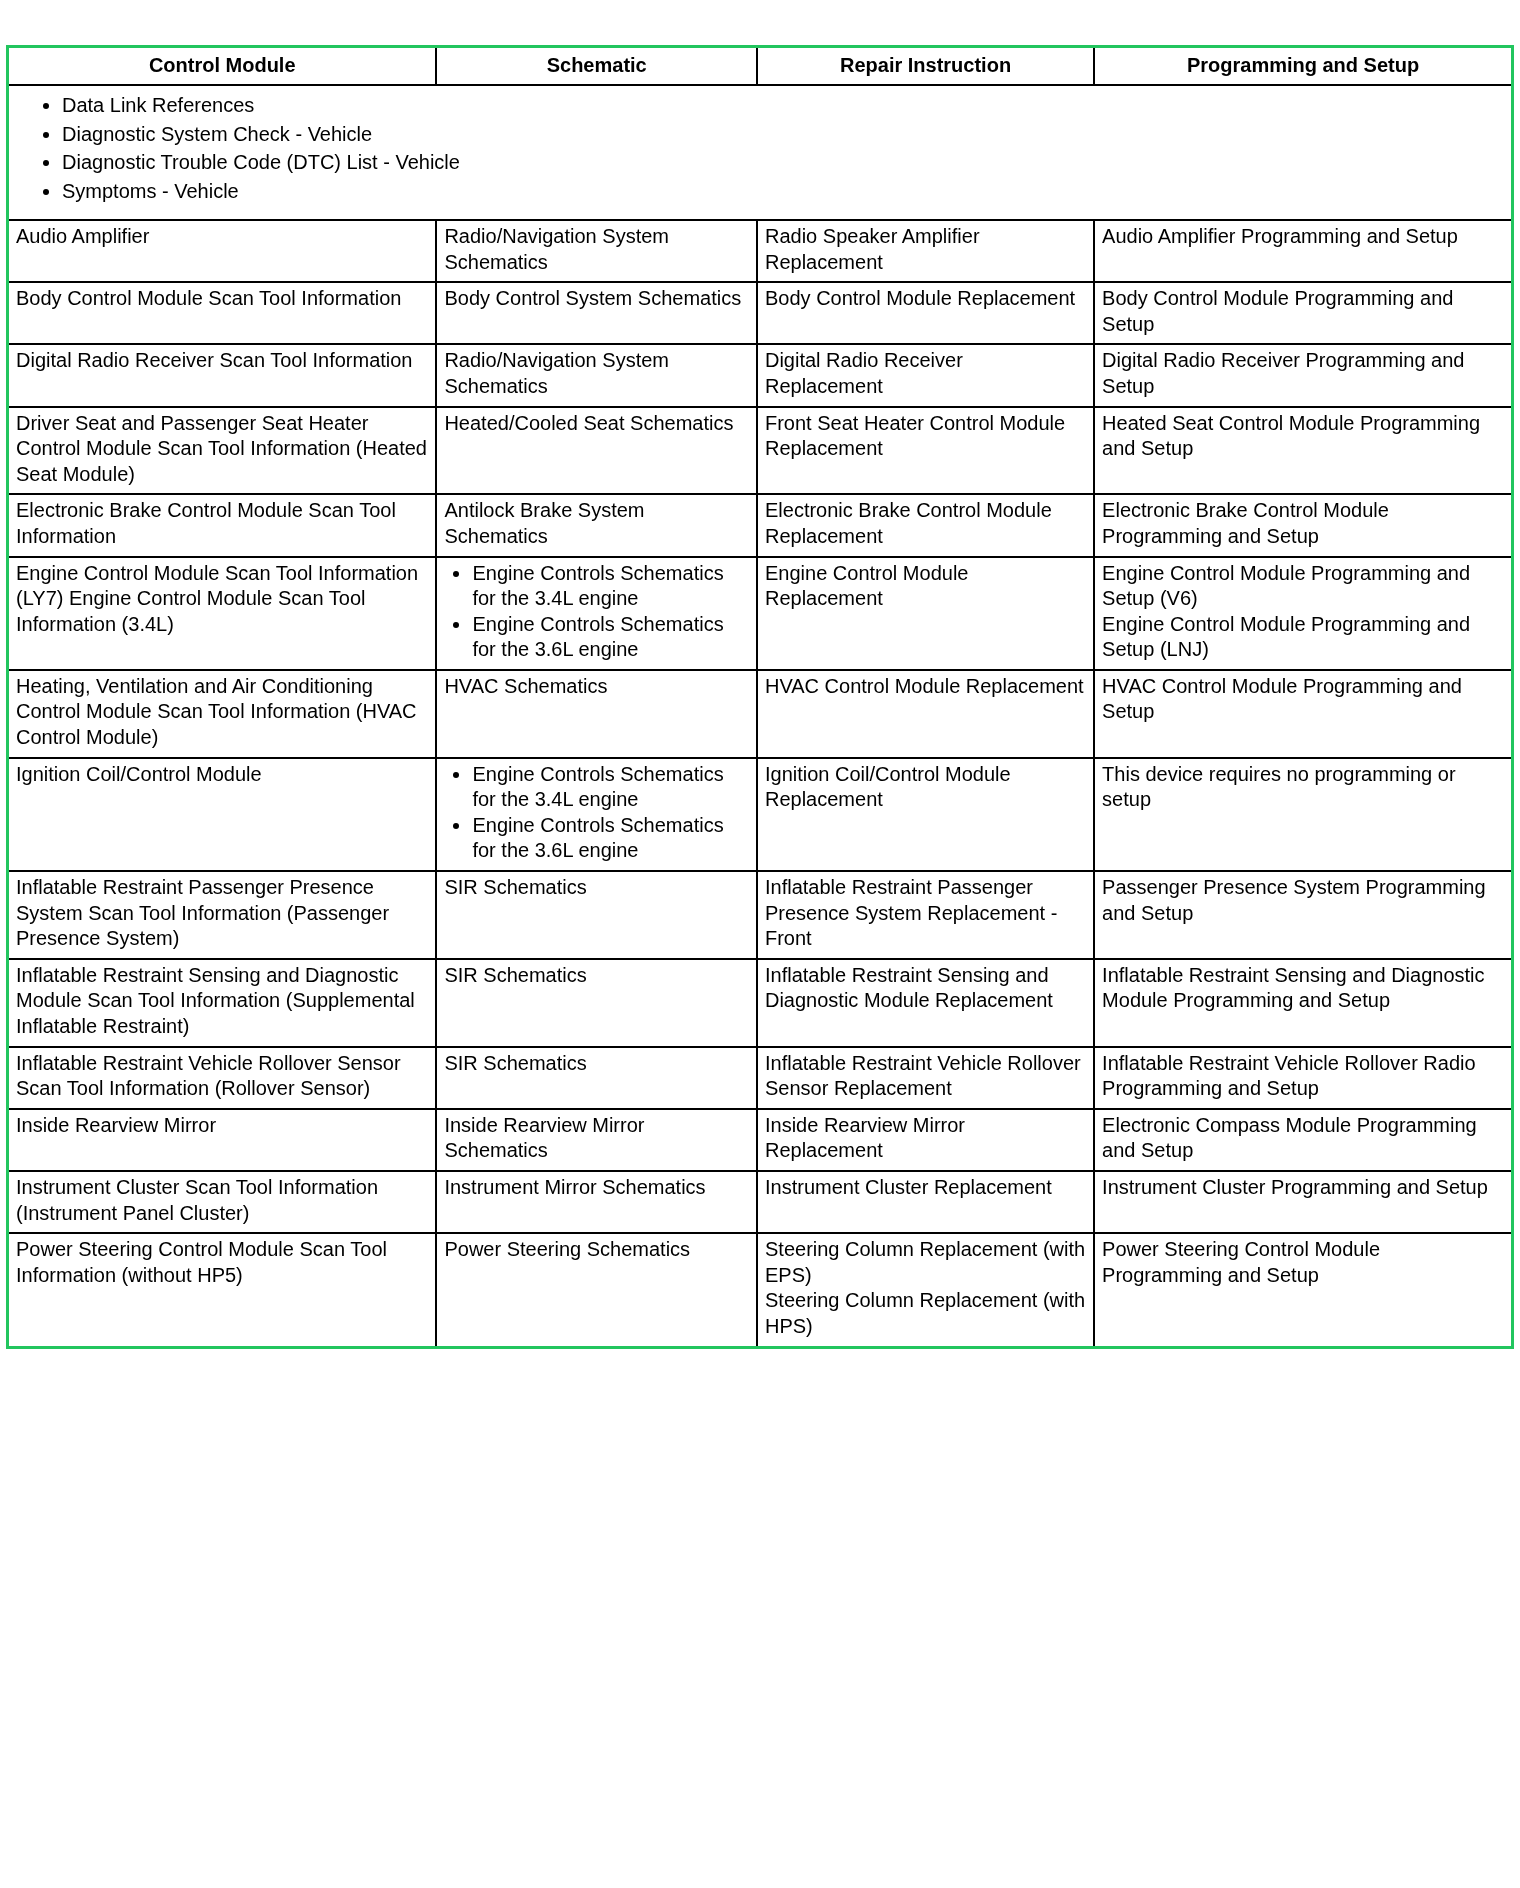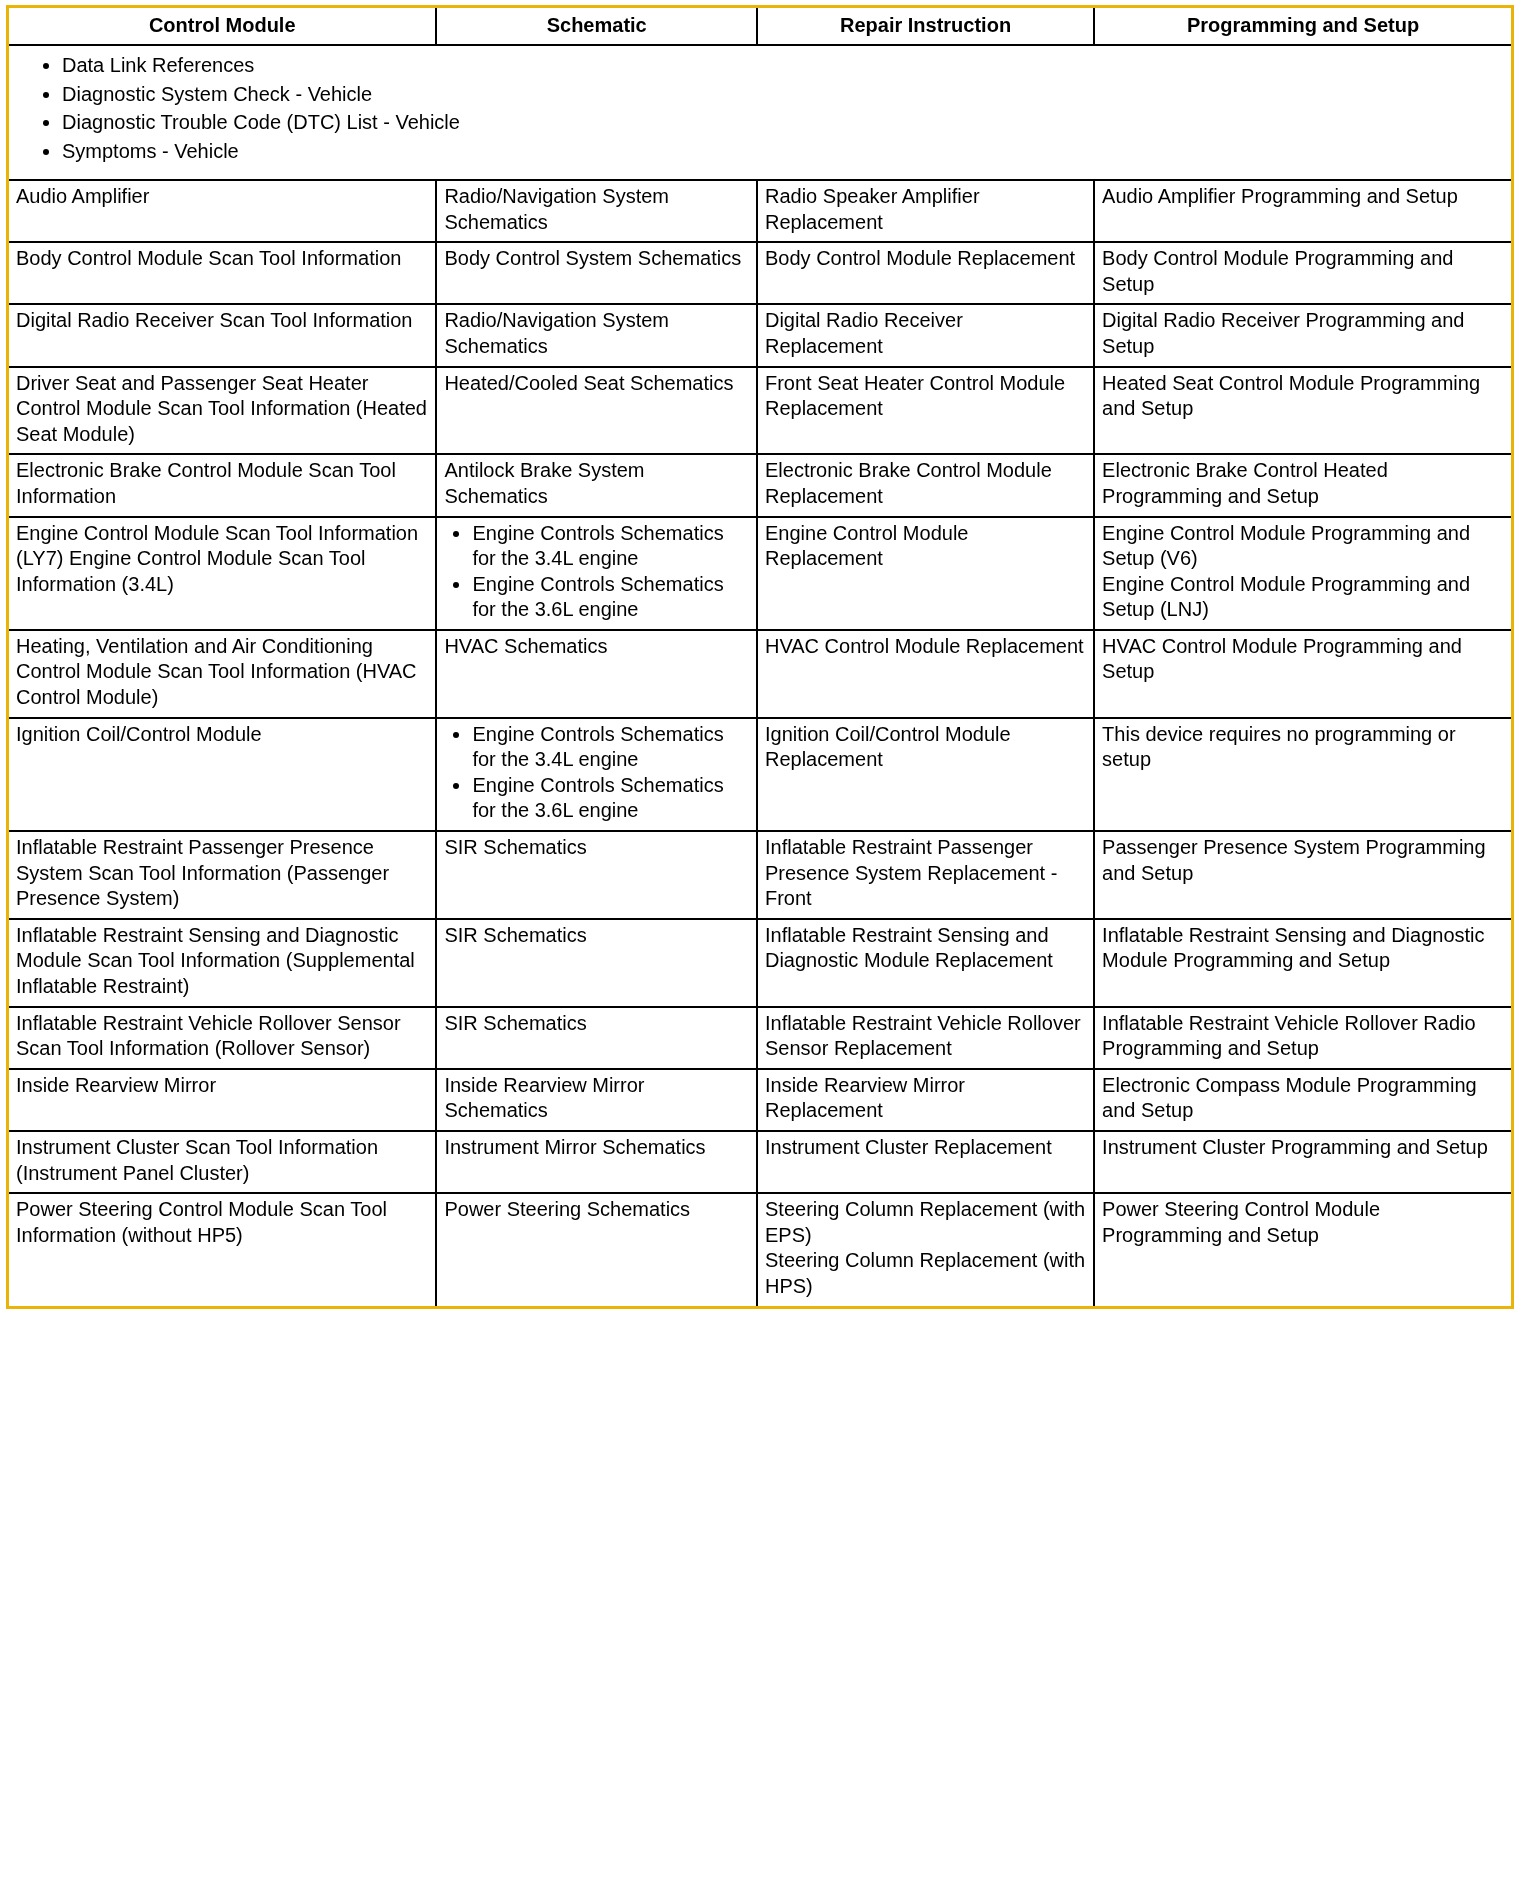--- a/index.html
+++ b/index.html
@@ -15,21 +15,22 @@
     box-sizing: border-box;
     width: 1520px;
     min-height: 1888px;
     padding: 5px 6px 6px 6px;
     background: #ffffff;
   }
   table.doc-table {
     width: 100%;
     border-collapse: collapse;
     table-layout: fixed;
-    border: 3px solid #eab308;
+    border: 3px solid #22c55e;
+    margin-top: 40px;
   }
   col.c1 { width: 28.5%; }
   col.c2 { width: 21.3%; }
   col.c3 { width: 22.4%; }
   col.c4 { width: 27.8%; }
   th, td {
     border: 2px solid #000000;
     vertical-align: top;
     font-size: 20px;
     line-height: 1.28;
@@ -110,21 +111,21 @@
         <tr>
           <td>Driver Seat and Passenger Seat Heater Control Module Scan Tool Information (Heated Seat Module)</td>
           <td>Heated/Cooled Seat Schematics</td>
           <td>Front Seat Heater Control Module Replacement</td>
           <td>Heated Seat Control Module Programming and Setup</td>
         </tr>
         <tr>
           <td>Electronic Brake Control Module Scan Tool Information</td>
           <td>Antilock Brake System Schematics</td>
           <td>Electronic Brake Control Module Replacement</td>
-          <td>Electronic Brake Control Heated Programming and Setup</td>
+          <td>Electronic Brake Control Module Programming and Setup</td>
         </tr>
         <tr>
           <td>Engine Control Module Scan Tool Information (LY7) Engine Control Module Scan Tool Information (3.4L)</td>
           <td>
             <ul class="cell-list">
               <li>Engine Controls Schematics for the 3.4L engine</li>
               <li>Engine Controls Schematics for the 3.6L engine</li>
             </ul>
           </td>
           <td>Engine Control Module Replacement</td>

